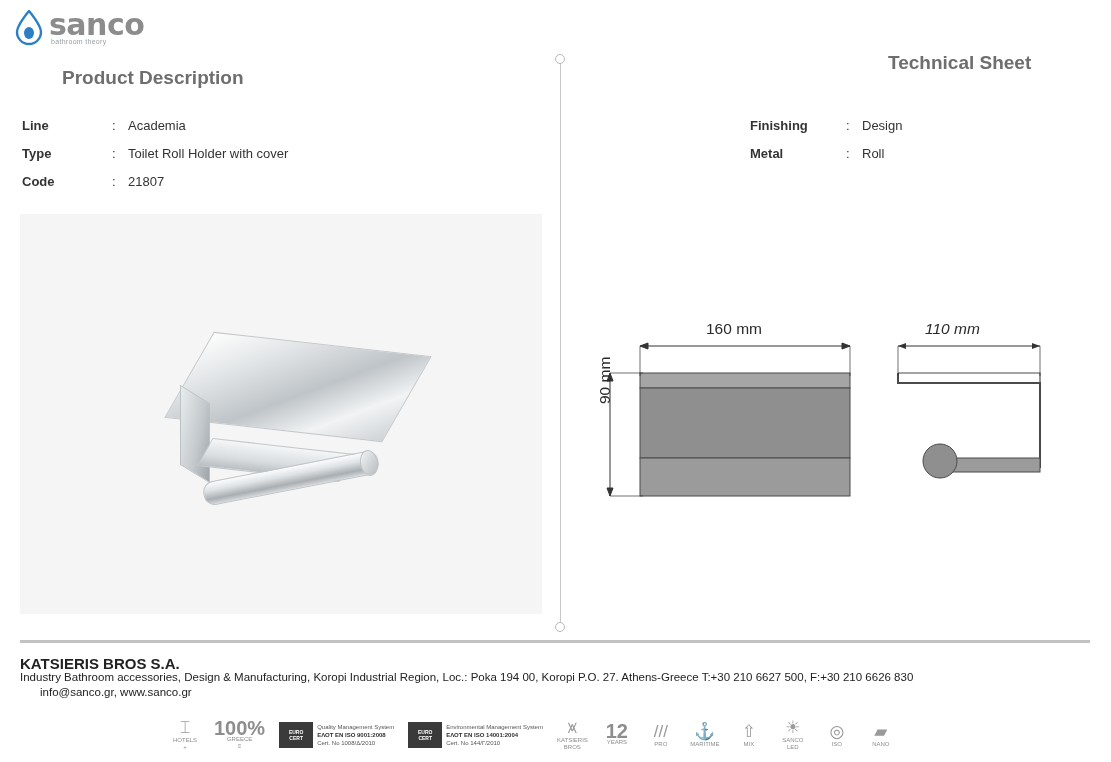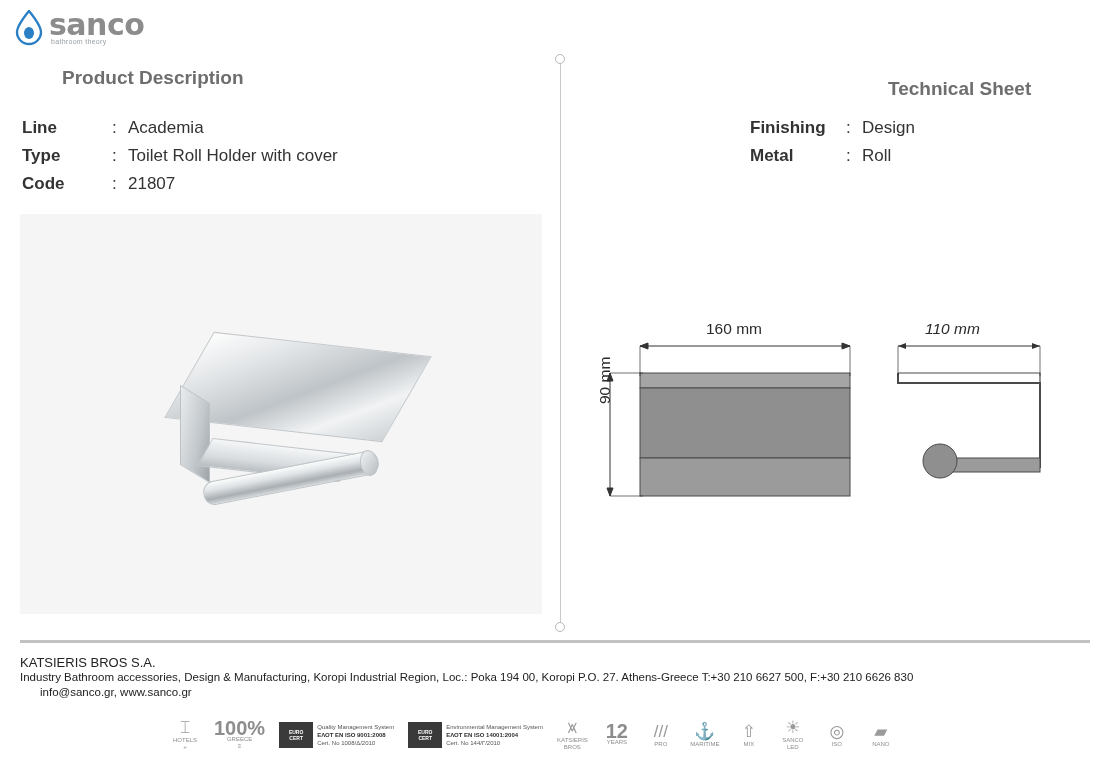--- a/index.html
+++ b/index.html
@@ -54,26 +54,26 @@
   }
 
   
   .section-title {
     position: absolute;
     font-size: 19px;
     font-weight: bold;
     color: #6e6e6e;
   }
   #product-description-title { left: 62px; top: 67px; }
-  #technical-sheet-title { left: 888px; top: 78px; }
+  #technical-sheet-title { left: 888px; top: 52px; }
 
   
   .spec-table {
     position: absolute;
-    font-size: 17px;
+    font-size: 13px;
     color: #333;
   }
   #left-specs { left: 22px; top: 118px; }
   #right-specs { left: 710px; top: 118px; }
   .spec-row {
     display: flex;
     align-items: baseline;
     height: 28px;
   }
   .spec-label {
@@ -209,22 +209,22 @@
     left: 20px;
     top: 640px;
     width: 1070px;
     height: 3px;
     background: #c2c2c2;
   }
   #footer-company {
     position: absolute;
     left: 20px;
     top: 655px;
-    font-size: 13px;
-    font-weight: normal;
+    font-size: 15px;
+    font-weight: bold;
     color: #222;
   }
   #footer-address {
     position: absolute;
     left: 20px;
     top: 671px;
     font-size: 11.5px;
     color: #222;
   }
   #footer-contact {

